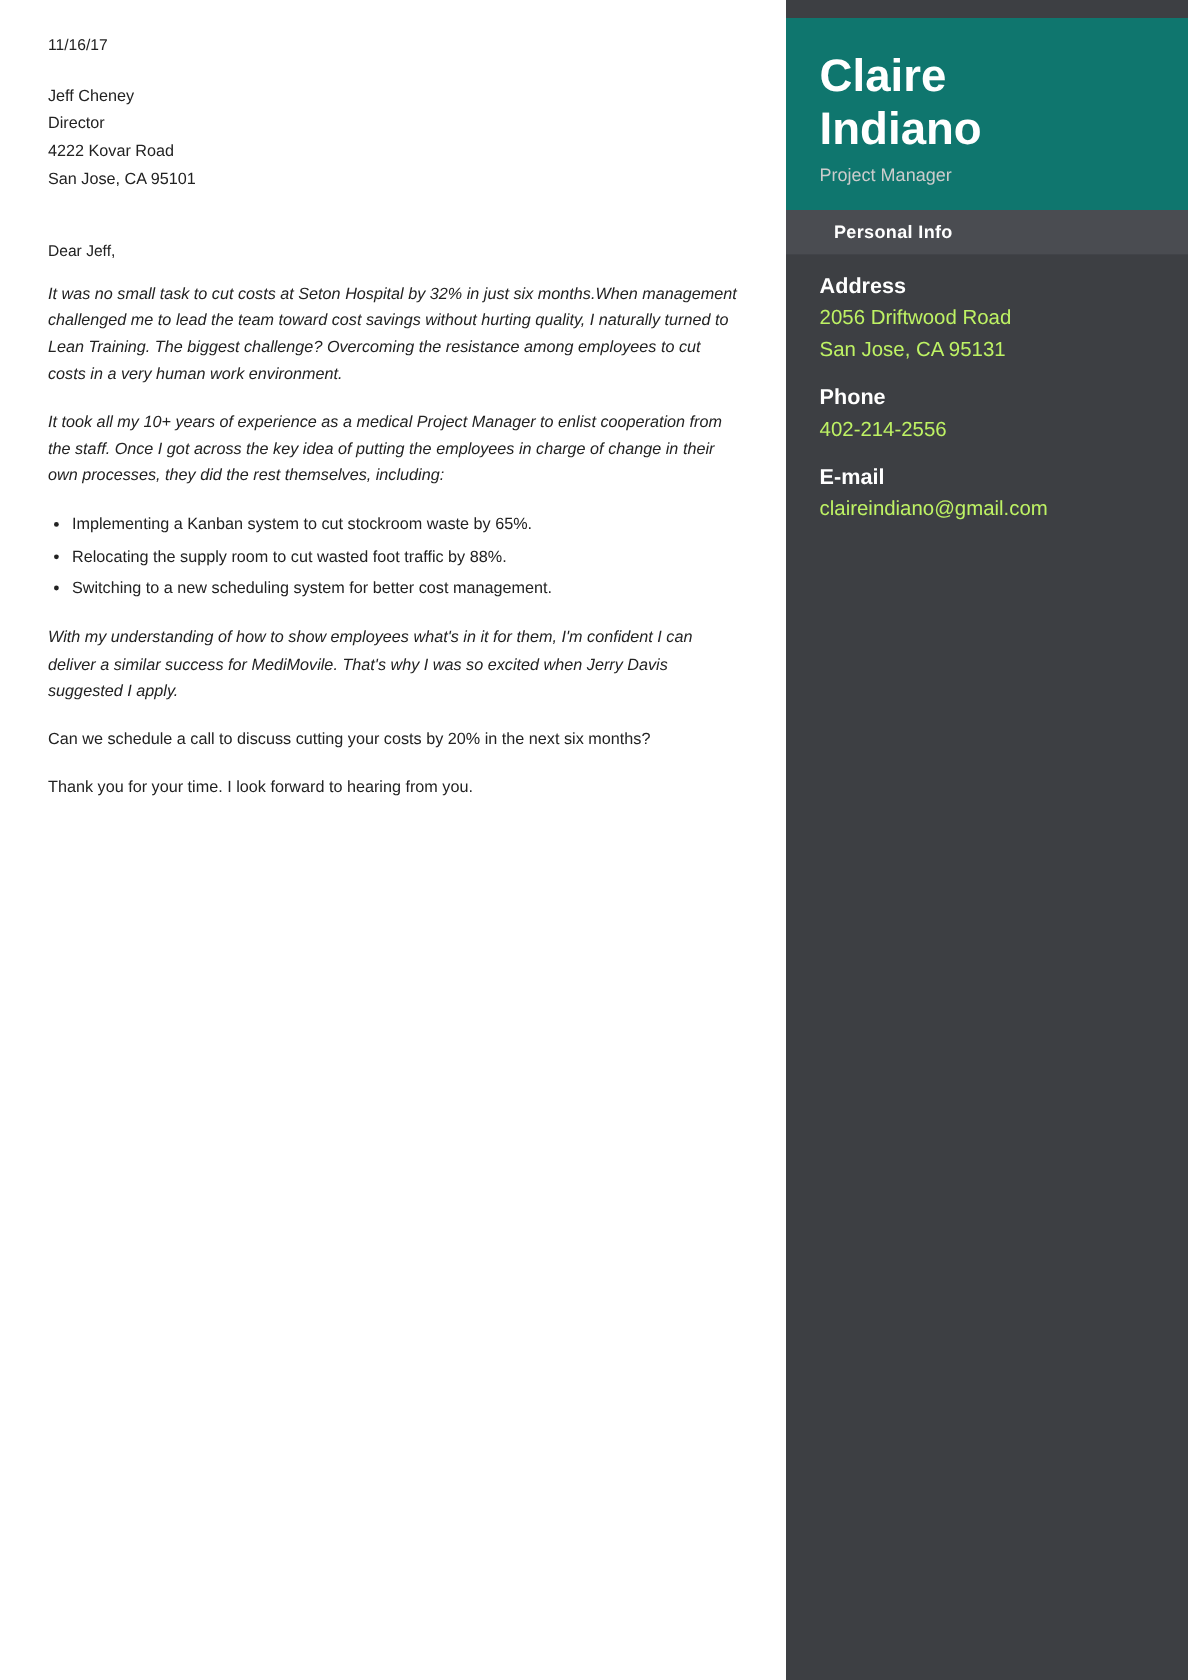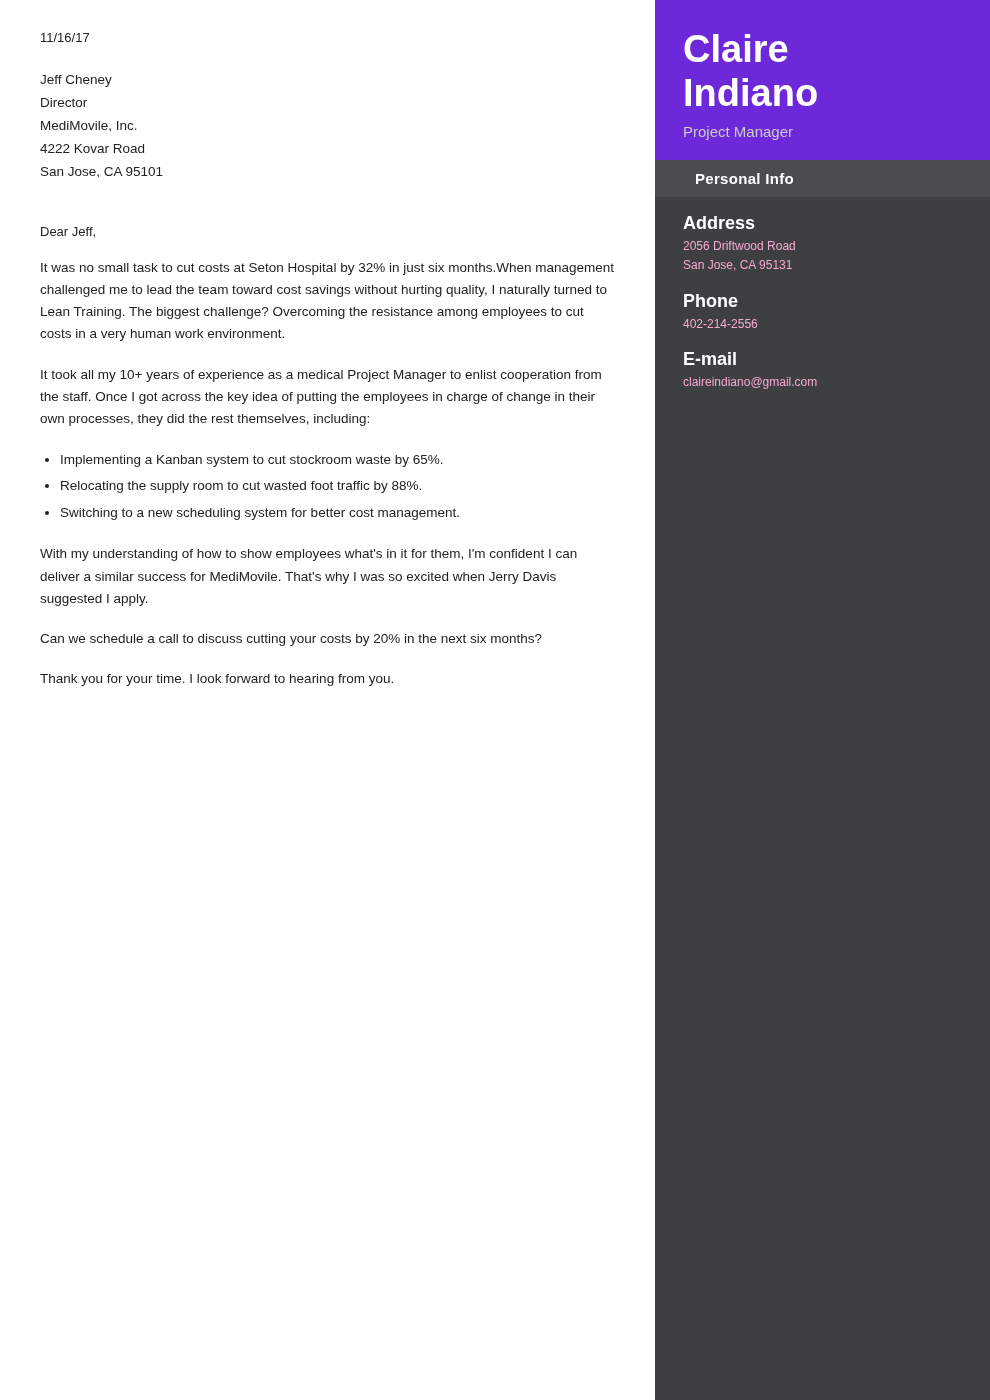--- a/index.html
+++ b/index.html
@@ -39,20 +39,21 @@
 
     .salutation {
       margin-bottom: 18px;
       font-size: 13px;
     }
 
     .body-paragraph {
       margin-bottom: 18px;
       line-height: 1.65;
       font-size: 13.5px;
+      font-style: italic;
     }
 
     .bullet-list {
       margin: 8px 0 18px 20px;
       line-height: 1.7;
       font-size: 13.5px;
     }
 
     .bullet-list li {
       list-style: disc;
@@ -74,21 +75,22 @@
     .right-column {
       width: 335px;
       min-height: 1400px;
       background: #3d3f43;
       color: #fff;
       padding: 0;
     }
 
     .sidebar-name-section {
       padding: 28px 28px 20px 28px;
-      background: #6d28d9;
+      background: #0f766e;
+      margin-top: 15px;
     }
 
     .sidebar-name {
       font-size: 38px;
       font-weight: 700;
       line-height: 1.15;
       color: #fff;
       margin-bottom: 8px;
     }
 
@@ -120,35 +122,34 @@
     }
 
     .info-label {
       font-weight: 700;
       font-size: 18px;
       color: #fff;
       margin-bottom: 3px;
     }
 
     .info-value {
-      font-size: 12px;
-      color: #f9a8d4;
+      font-size: 17px;
+      color: #bef264;
       line-height: 1.55;
     }
   </style>
 </head>
 <body>
 
 <div class="left-column">
   <div class="date">11/16/17</div>
 
   <div class="recipient">
     <div>Jeff Cheney</div>
     <div>Director</div>
-    <div>MediMovile, Inc.</div>
     <div>4222 Kovar Road</div>
     <div>San Jose, CA 95101</div>
   </div>
 
   <div class="salutation">Dear Jeff,</div>
 
   <div class="body-paragraph">It was no small task to cut costs at Seton Hospital by 32% in just six months.When management challenged me to lead the team toward cost savings without hurting quality, I naturally turned to Lean Training. The biggest challenge? Overcoming the resistance among employees to cut costs in a very human work environment.</div>
 
   <div class="body-paragraph">It took all my 10+ years of experience as a medical Project Manager to enlist cooperation from the staff. Once I got across the key idea of putting the employees in charge of change in their own processes, they did the rest themselves, including:</div>
 

